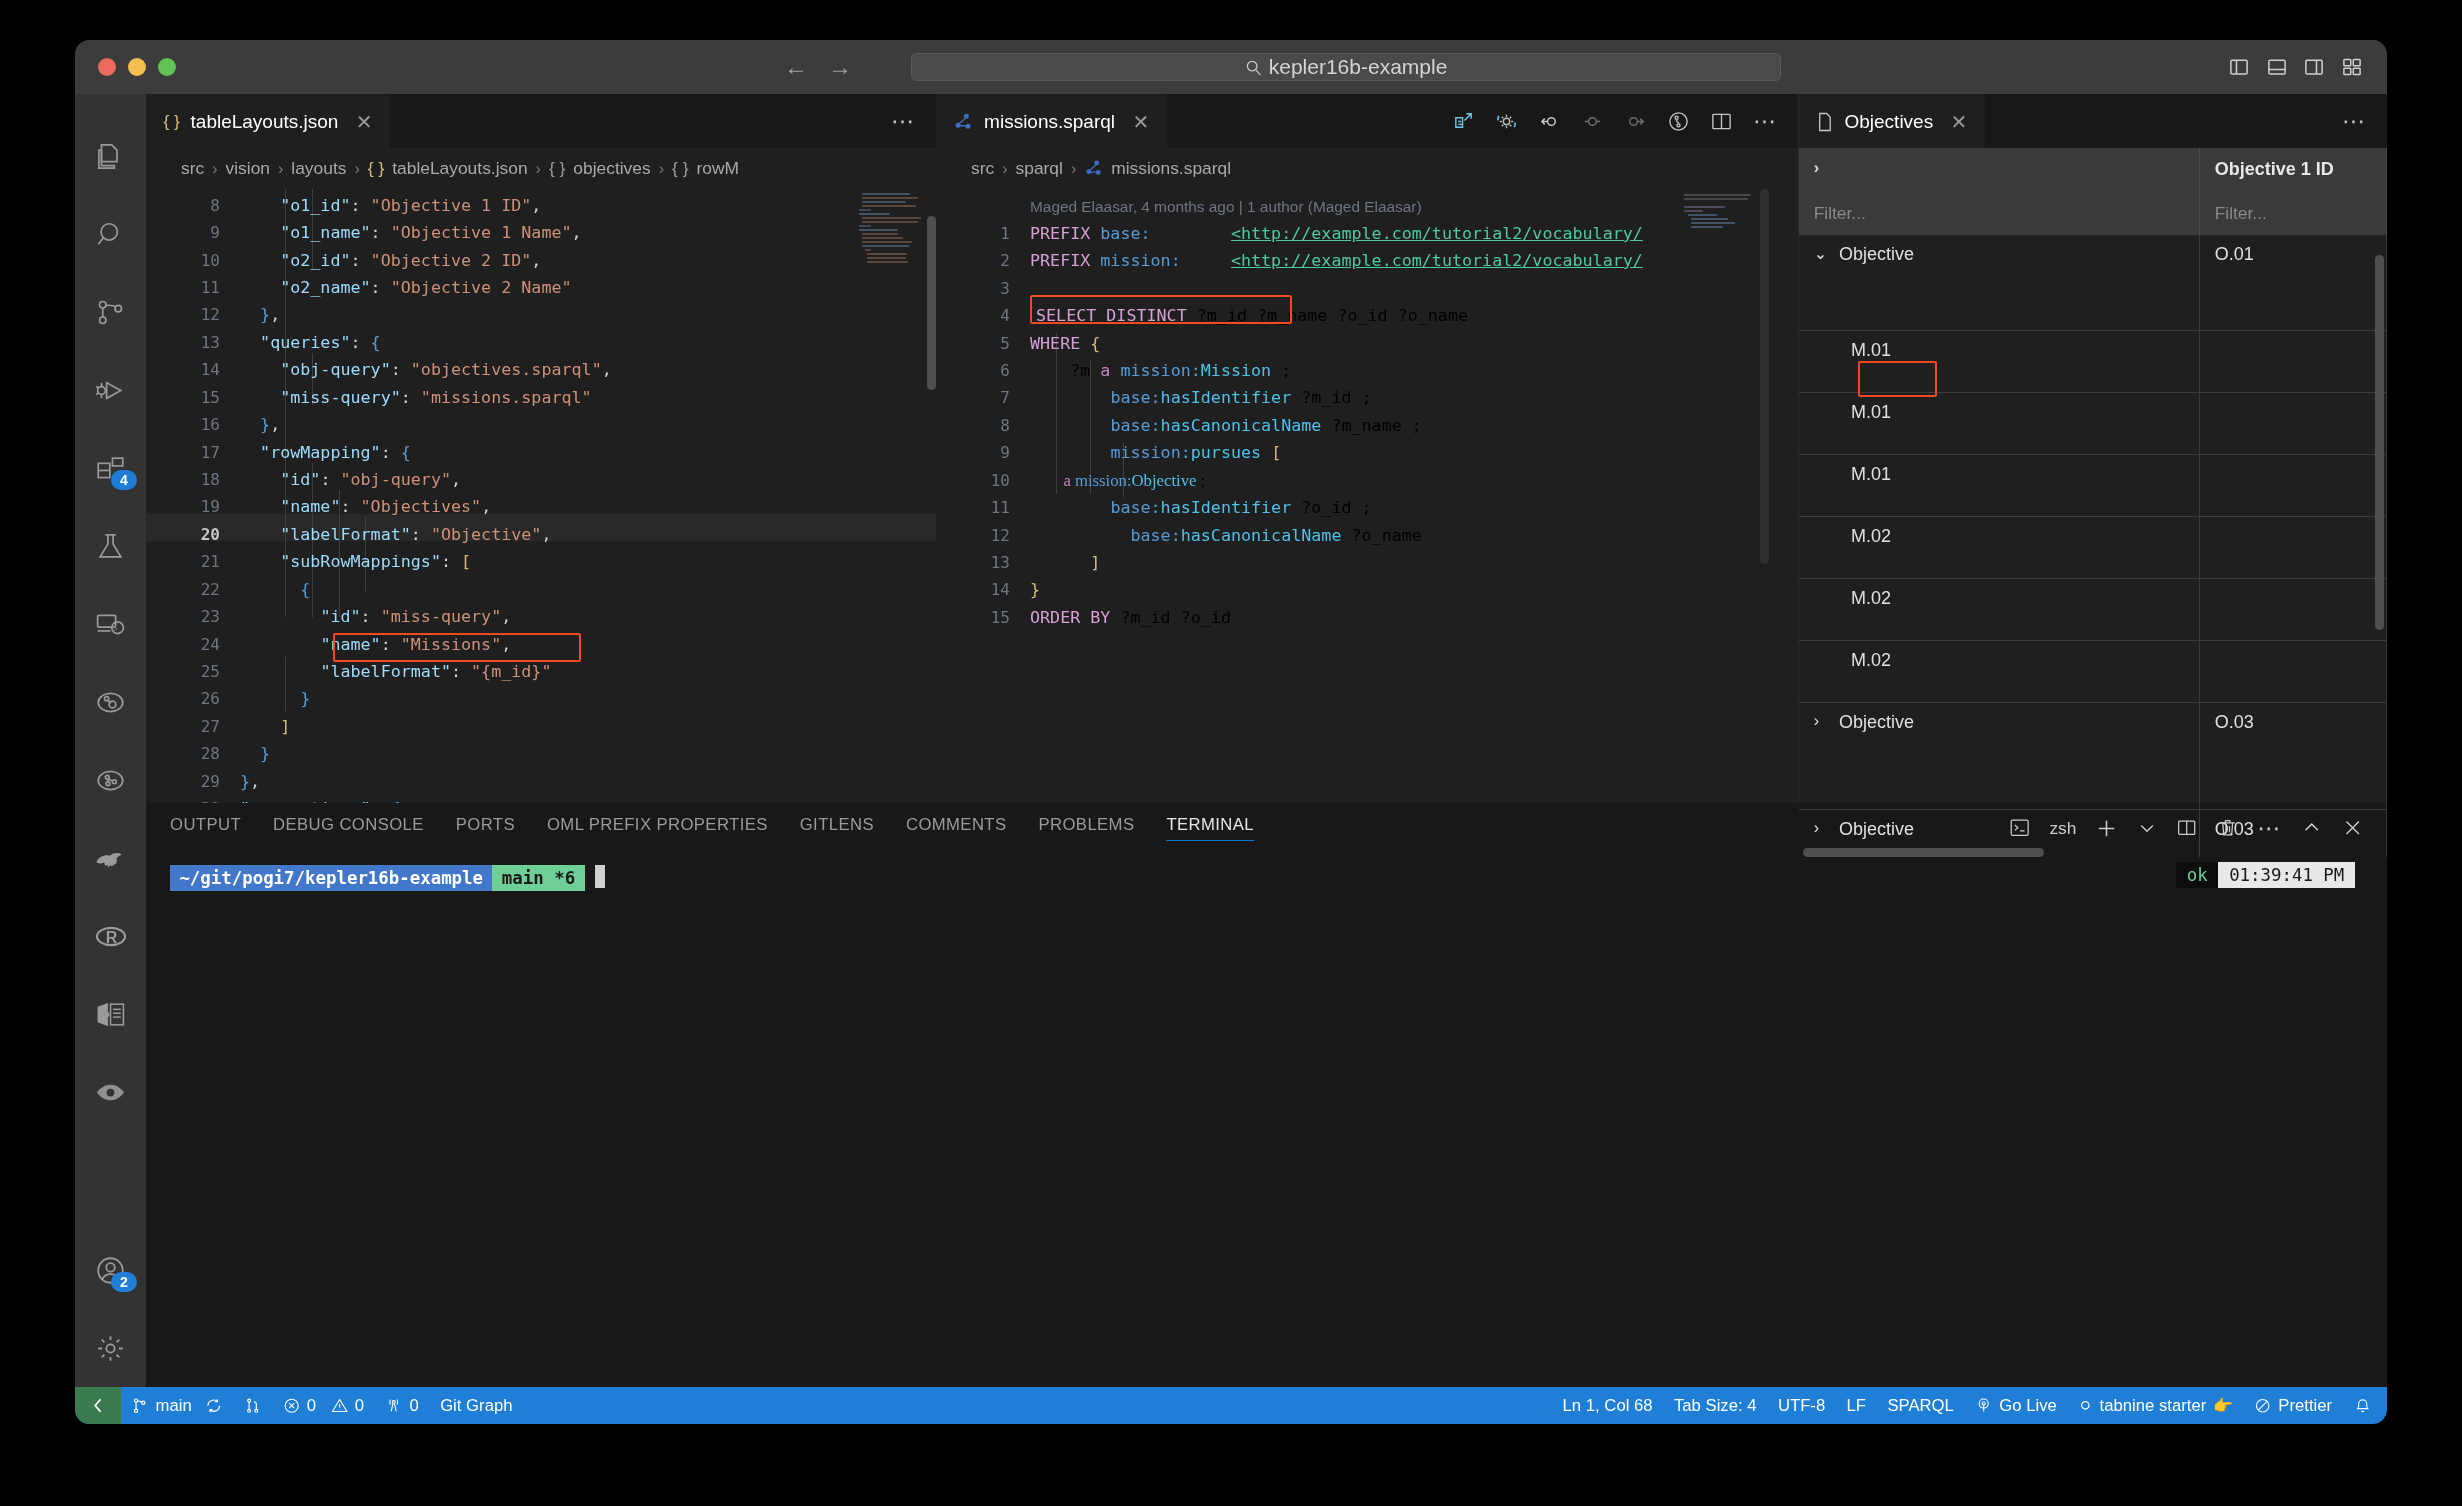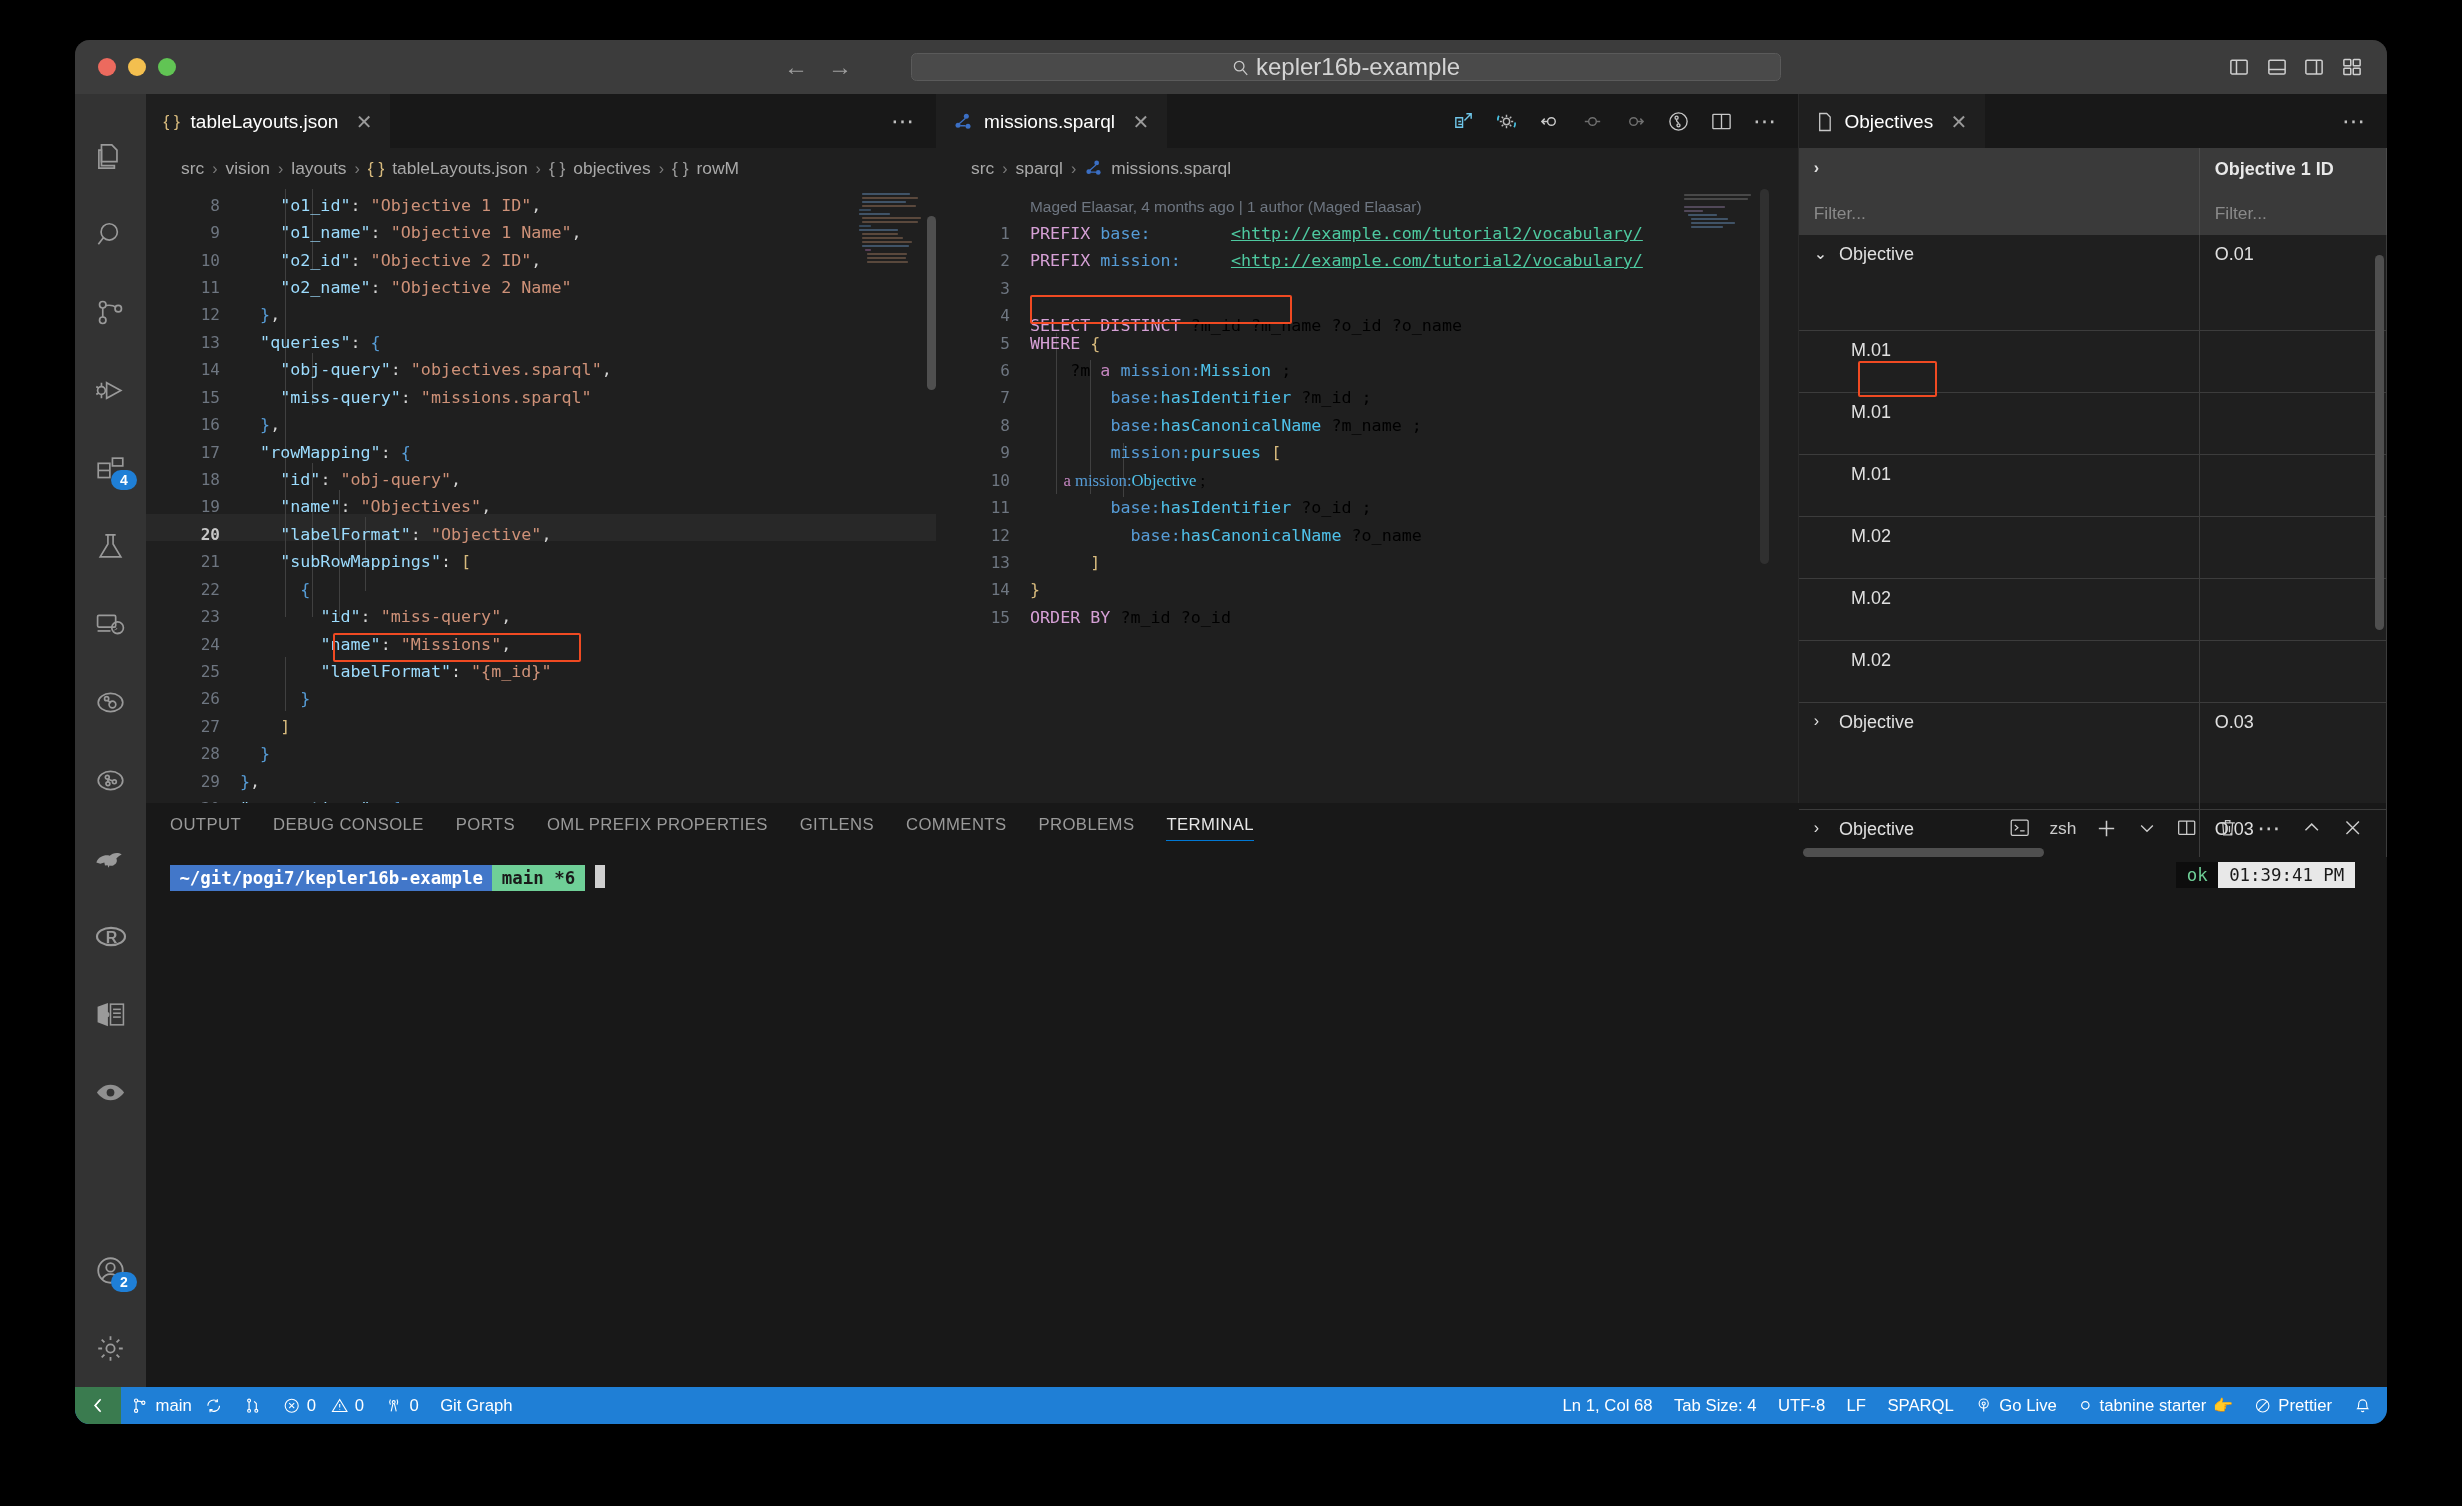--- a/index.html
+++ b/index.html
@@ -34,21 +34,21 @@
     position: absolute; left: 709px; top: 0; height: 54px;
     display: flex; align-items: center; gap: 20px;
     color: #a0a0a0; font-size: 24px;
   }
   .qinput {
     position: absolute; left: 836px; top: 13.4px;
     width: 870px; height: 28px;
     background: #4a4a4a; border: 0.7px solid #5a5a5a;
     border-radius: 5.4px;
     display: flex; align-items: center; justify-content: center;
-    gap: 6.7px; color: #d4d4d4; font-size: 24px;
+    gap: 6.7px; color: #d4d4d4; font-size: 21px;
   }
   .title-right {
     position: absolute; right: 25.4px; top: 0; height: 54px;
     display: flex; align-items: center; gap: 17.4px;
     color: #cfcfcf;
   }
   
   .body { flex: 1; display: flex; min-height: 0; }
   .activitybar {
     width: 71px; background: #333333;
@@ -640,21 +640,21 @@
             <div class="indent-guide" style="left:187px; top:254px; height:54px;"></div>
 
             <div id="sparql-code">
                 <div class="gutter-num" style="top:31px;">1</div>
                 <div class="ln" style="top:31px;"><span class="kw">PREFIX</span> <span class="pf">base:</span>        <span class="ur">&lt;http://example.com/tutorial2/vocabulary/</span></div>
                 <div class="gutter-num" style="top:58px;">2</div>
                 <div class="ln" style="top:58px;"><span class="kw">PREFIX</span> <span class="pf">mission:</span>     <span class="ur">&lt;http://example.com/tutorial2/vocabulary/</span></div>
                 <div class="gutter-num" style="top:86px;">3</div>
                 <div class="ln" style="top:86px;"></div>
                 <div class="gutter-num" style="top:113px;">4</div>
-                <div class="ln" style="top:123px;"><span class="kw">SELECT</span> <span class="kw">DISTINCT</span> ?m_id ?m_name ?o_id ?o_name</div>
+                <div class="ln" style="top:113px;margin-left:6px;"><span class="kw">SELECT</span> <span class="kw">DISTINCT</span> ?m_id ?m_name ?o_id ?o_name</div>
                 <div class="gutter-num" style="top:141px;">5</div>
                 <div class="ln" style="top:141px;"><span class="kw">WHERE</span> <span class="py">{</span></div>
                 <div class="gutter-num" style="top:168px;">6</div>
                 <div class="ln" style="top:168px;">    ?m <span class="a">a</span> <span class="pf">mission:</span><span class="pr">Mission</span> ;</div>
                 <div class="gutter-num" style="top:195px;">7</div>
                 <div class="ln" style="top:195px;">        <span class="pf">base:</span><span class="pr">hasIdentifier</span> ?m_id ;</div>
                 <div class="gutter-num" style="top:223px;">8</div>
                 <div class="ln" style="top:223px;">        <span class="pf">base:</span><span class="pr">hasCanonicalName</span> ?m_name ;</div>
                 <div class="gutter-num" style="top:250px;">9</div>
                 <div class="ln" style="top:250px;">        <span class="pf">mission:</span><span class="pr">pursues</span> <span class="py">[</span></div>

